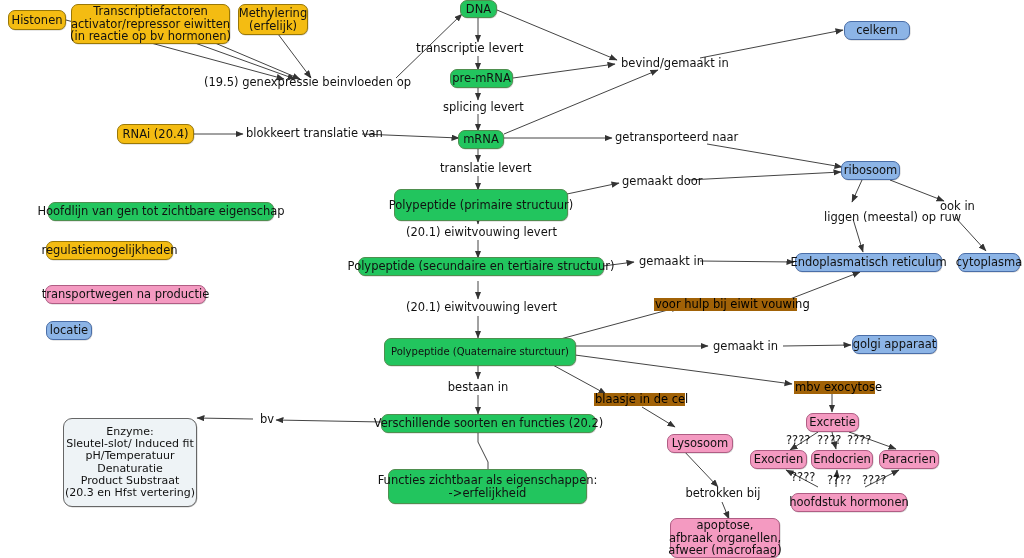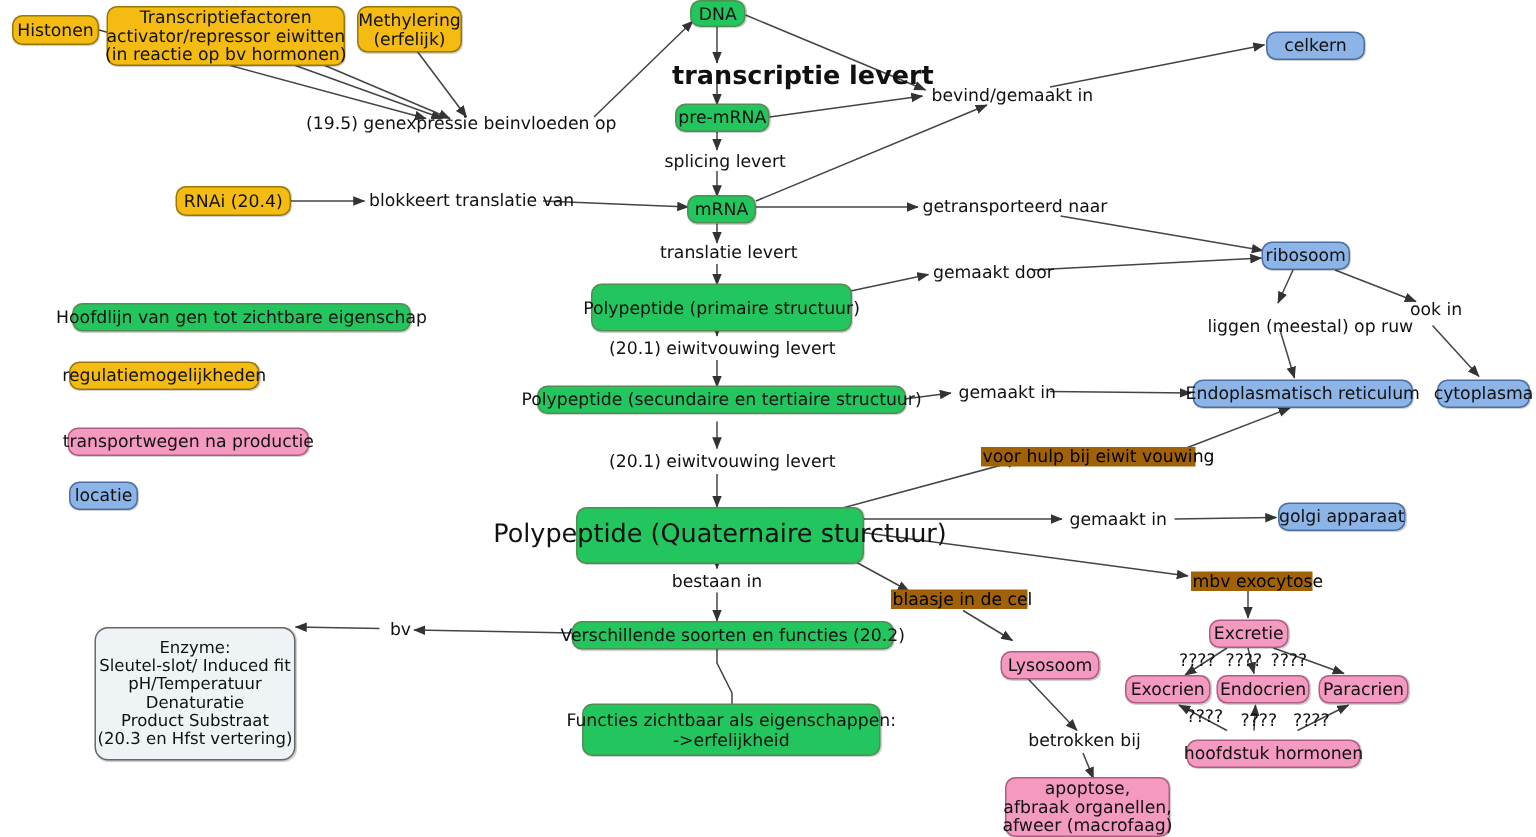--- a/index.html
+++ b/index.html
@@ -192,21 +192,21 @@
   </div>
 
   <div class="node green" style="left:394px;top:189px;width:174px;height:32px;font-size:11.5px;">
     <span>Polypeptide (primaire structuur)</span>
   </div>
 
   <div class="node green" style="left:358px;top:257px;width:246px;height:19px;font-size:11.5px;">
     <span>Polypeptide (secundaire en tertiaire structuur)</span>
   </div>
 
-  <div class="node green" style="left:384px;top:338px;width:192px;height:38px;font-size:17px;">
+  <div class="node green" style="left:384px;top:338px;width:192px;height:28px;font-size:10px;">
     <span>Polypeptide (Quaternaire sturctuur)</span>
   </div>
 
   <div class="node green" style="left:381px;top:414px;width:215px;height:19px;font-size:11.5px;">
     <span>Verschillende soorten en functies (20.2)</span>
   </div>
 
   <div class="node green" style="left:388px;top:469px;width:199px;height:35px;font-size:11.5px;">
     <span>Functies zichtbaar als eigenschappen:
 -&gt;erfelijkheid</span>
@@ -266,21 +266,21 @@
   <div class="node pink" style="left:879px;top:450px;width:60px;height:19px;font-size:11.5px;">
     <span>Paracrien</span>
   </div>
 
   <div class="node pink" style="left:791px;top:493px;width:116px;height:19px;font-size:11.5px;">
     <span>hoofdstuk hormonen</span>
   </div>
 
   <div class="label" style="left:204px;top:76px;width:192px;font-size:11.5px;">(19.5) genexpressie beinvloeden op</div>
 
-  <div class="label" style="left:448px;top:42px;width:90px;font-size:17px;font-weight:bold;">transcriptie levert</div>
+  <div class="label" style="left:416px;top:42px;width:90px;font-size:12px;">transcriptie levert</div>
 
   <div class="label" style="left:443px;top:101px;width:72px;font-size:11.5px;">splicing levert</div>
 
   <div class="label" style="left:440px;top:162px;width:78px;font-size:11.5px;">translatie levert</div>
 
   <div class="label" style="left:246px;top:127px;width:116px;font-size:11.5px;text-align:left;">blokkeert translatie van</div>
 
   <div class="label" style="left:621px;top:57px;width:102px;font-size:11.5px;text-align:left;">bevind/gemaakt in</div>
 
   <div class="label" style="left:615px;top:131px;width:112px;font-size:11.5px;text-align:center;">getransporteerd naar</div>
@@ -288,21 +288,21 @@
   <div class="label" style="left:622px;top:175px;width:80px;font-size:11.5px;text-align:left;">gemaakt door</div>
 
   <div class="label" style="left:406px;top:226px;width:145px;font-size:11.5px;">(20.1) eiwitvouwing levert</div>
 
   <div class="label" style="left:406px;top:301px;width:145px;font-size:11.5px;">(20.1) eiwitvouwing levert</div>
 
   <div class="label" style="left:639px;top:255px;width:62px;font-size:11.5px;text-align:left;">gemaakt in</div>
 
   <div class="label" style="left:713px;top:340px;width:62px;font-size:11.5px;text-align:left;">gemaakt in</div>
 
-  <div class="label" style="left:805px;top:211px;width:130px;font-size:11.5px;">liggen (meestal) op ruw</div>
+  <div class="label" style="left:824px;top:211px;width:130px;font-size:11.5px;">liggen (meestal) op ruw</div>
 
   <div class="label" style="left:940px;top:200px;width:40px;font-size:11.5px;text-align:left;">ook in</div>
 
   <div class="label hl-magenta" style="left:654px;top:298px;width:141px;font-size:11.5px;">voor hulp bij eiwit vouwing</div>
 
   <div class="label" style="left:443px;top:381px;width:70px;font-size:11.5px;">bestaan in</div>
 
   <div class="label hl-magenta" style="left:594px;top:393px;width:89px;font-size:11.5px;">blaasje in de cel</div>
 
   <div class="label hl-magenta" style="left:794px;top:381px;width:79px;font-size:11.5px;">mbv exocytose</div>

